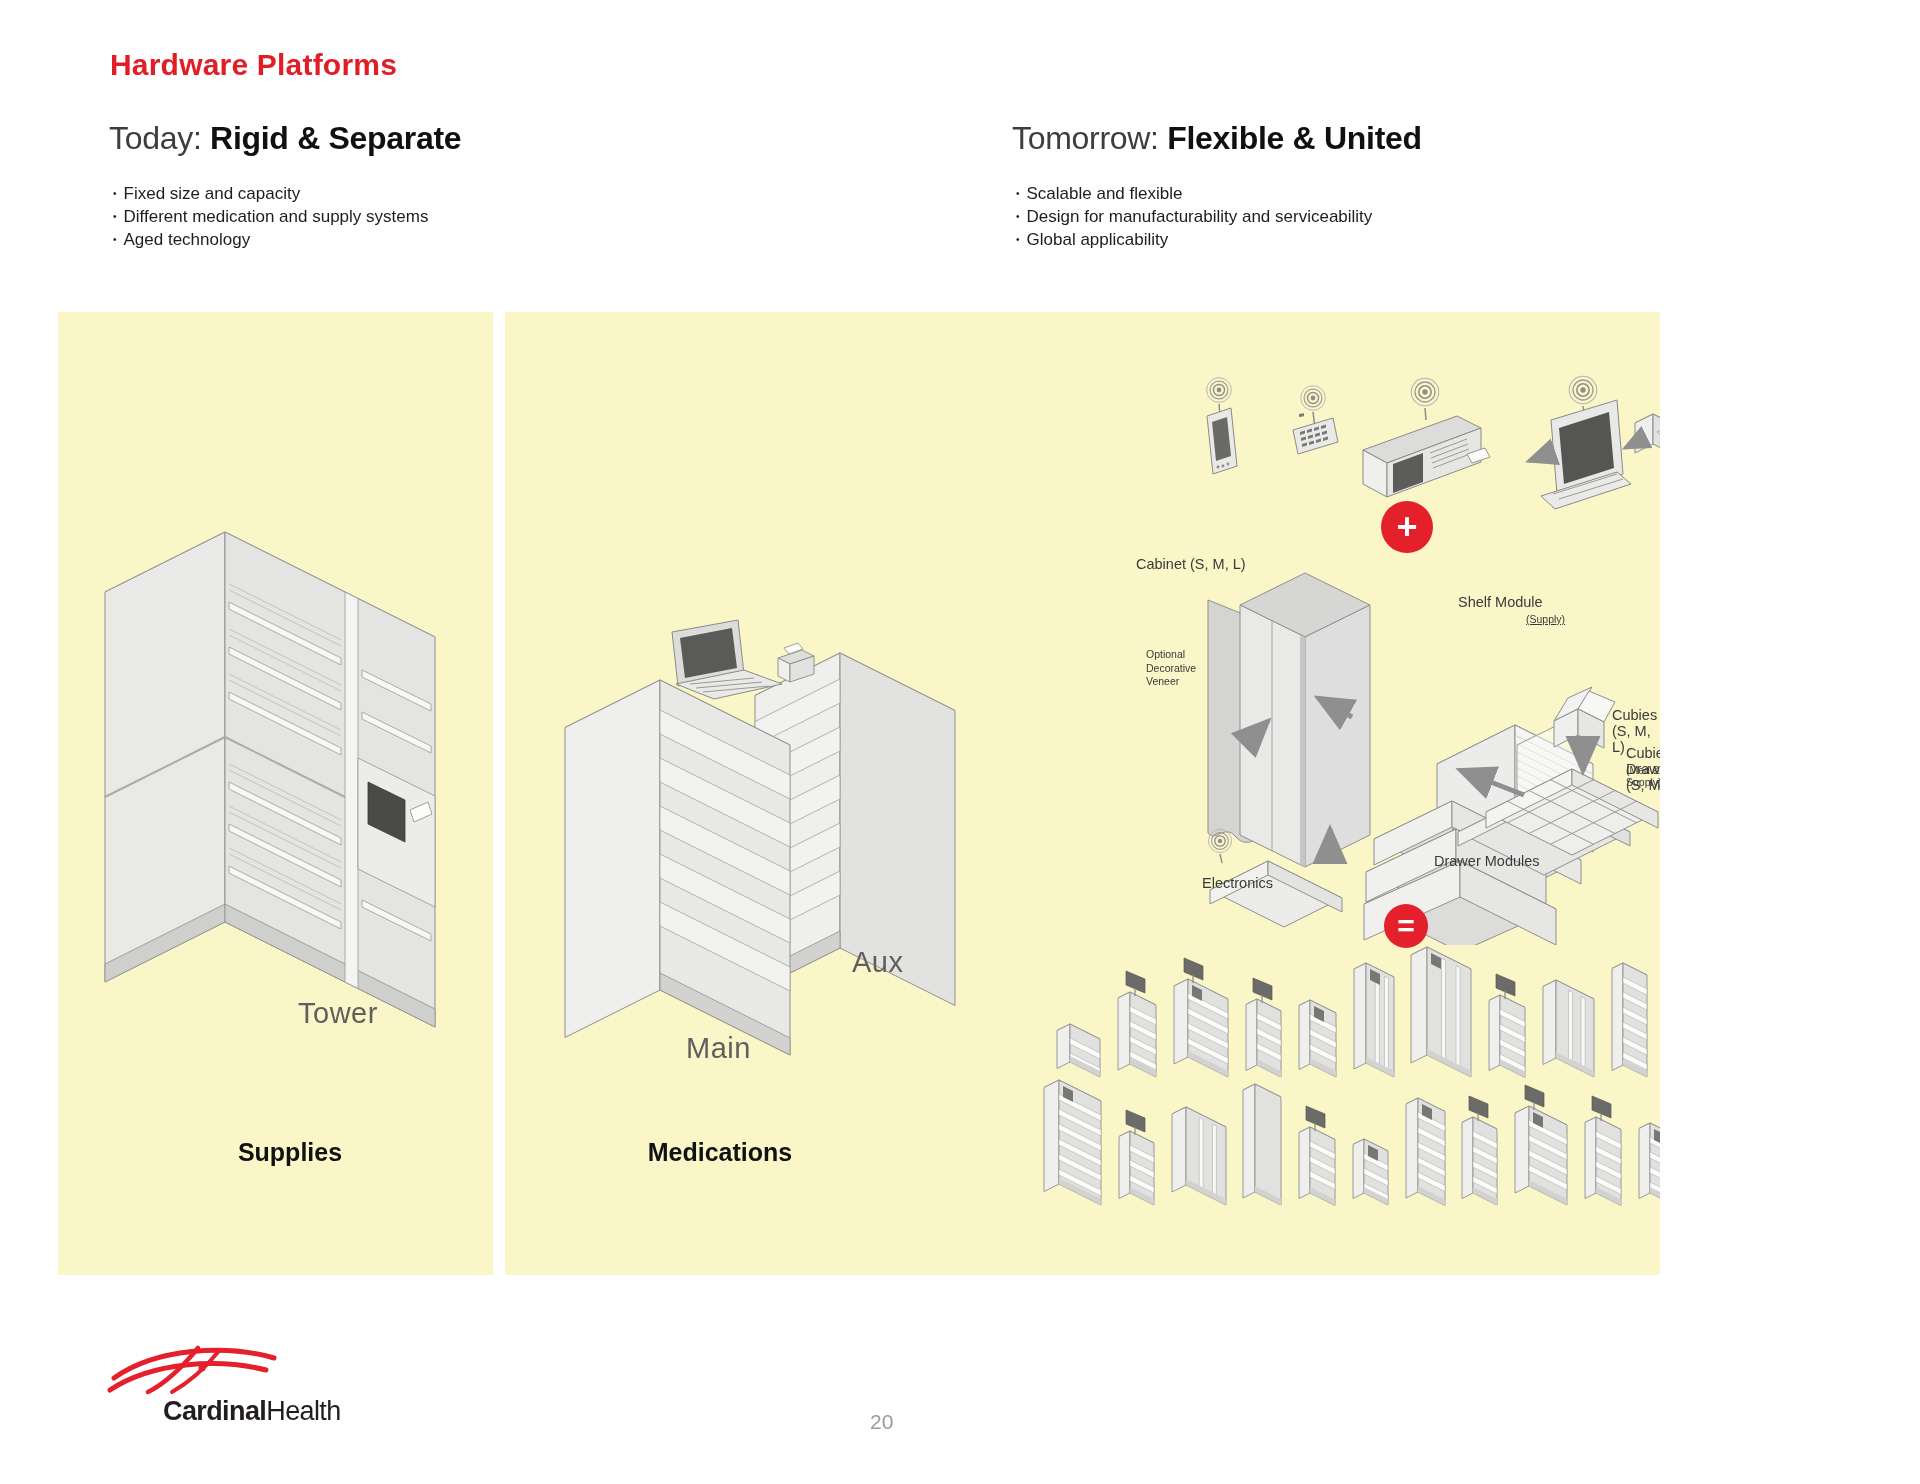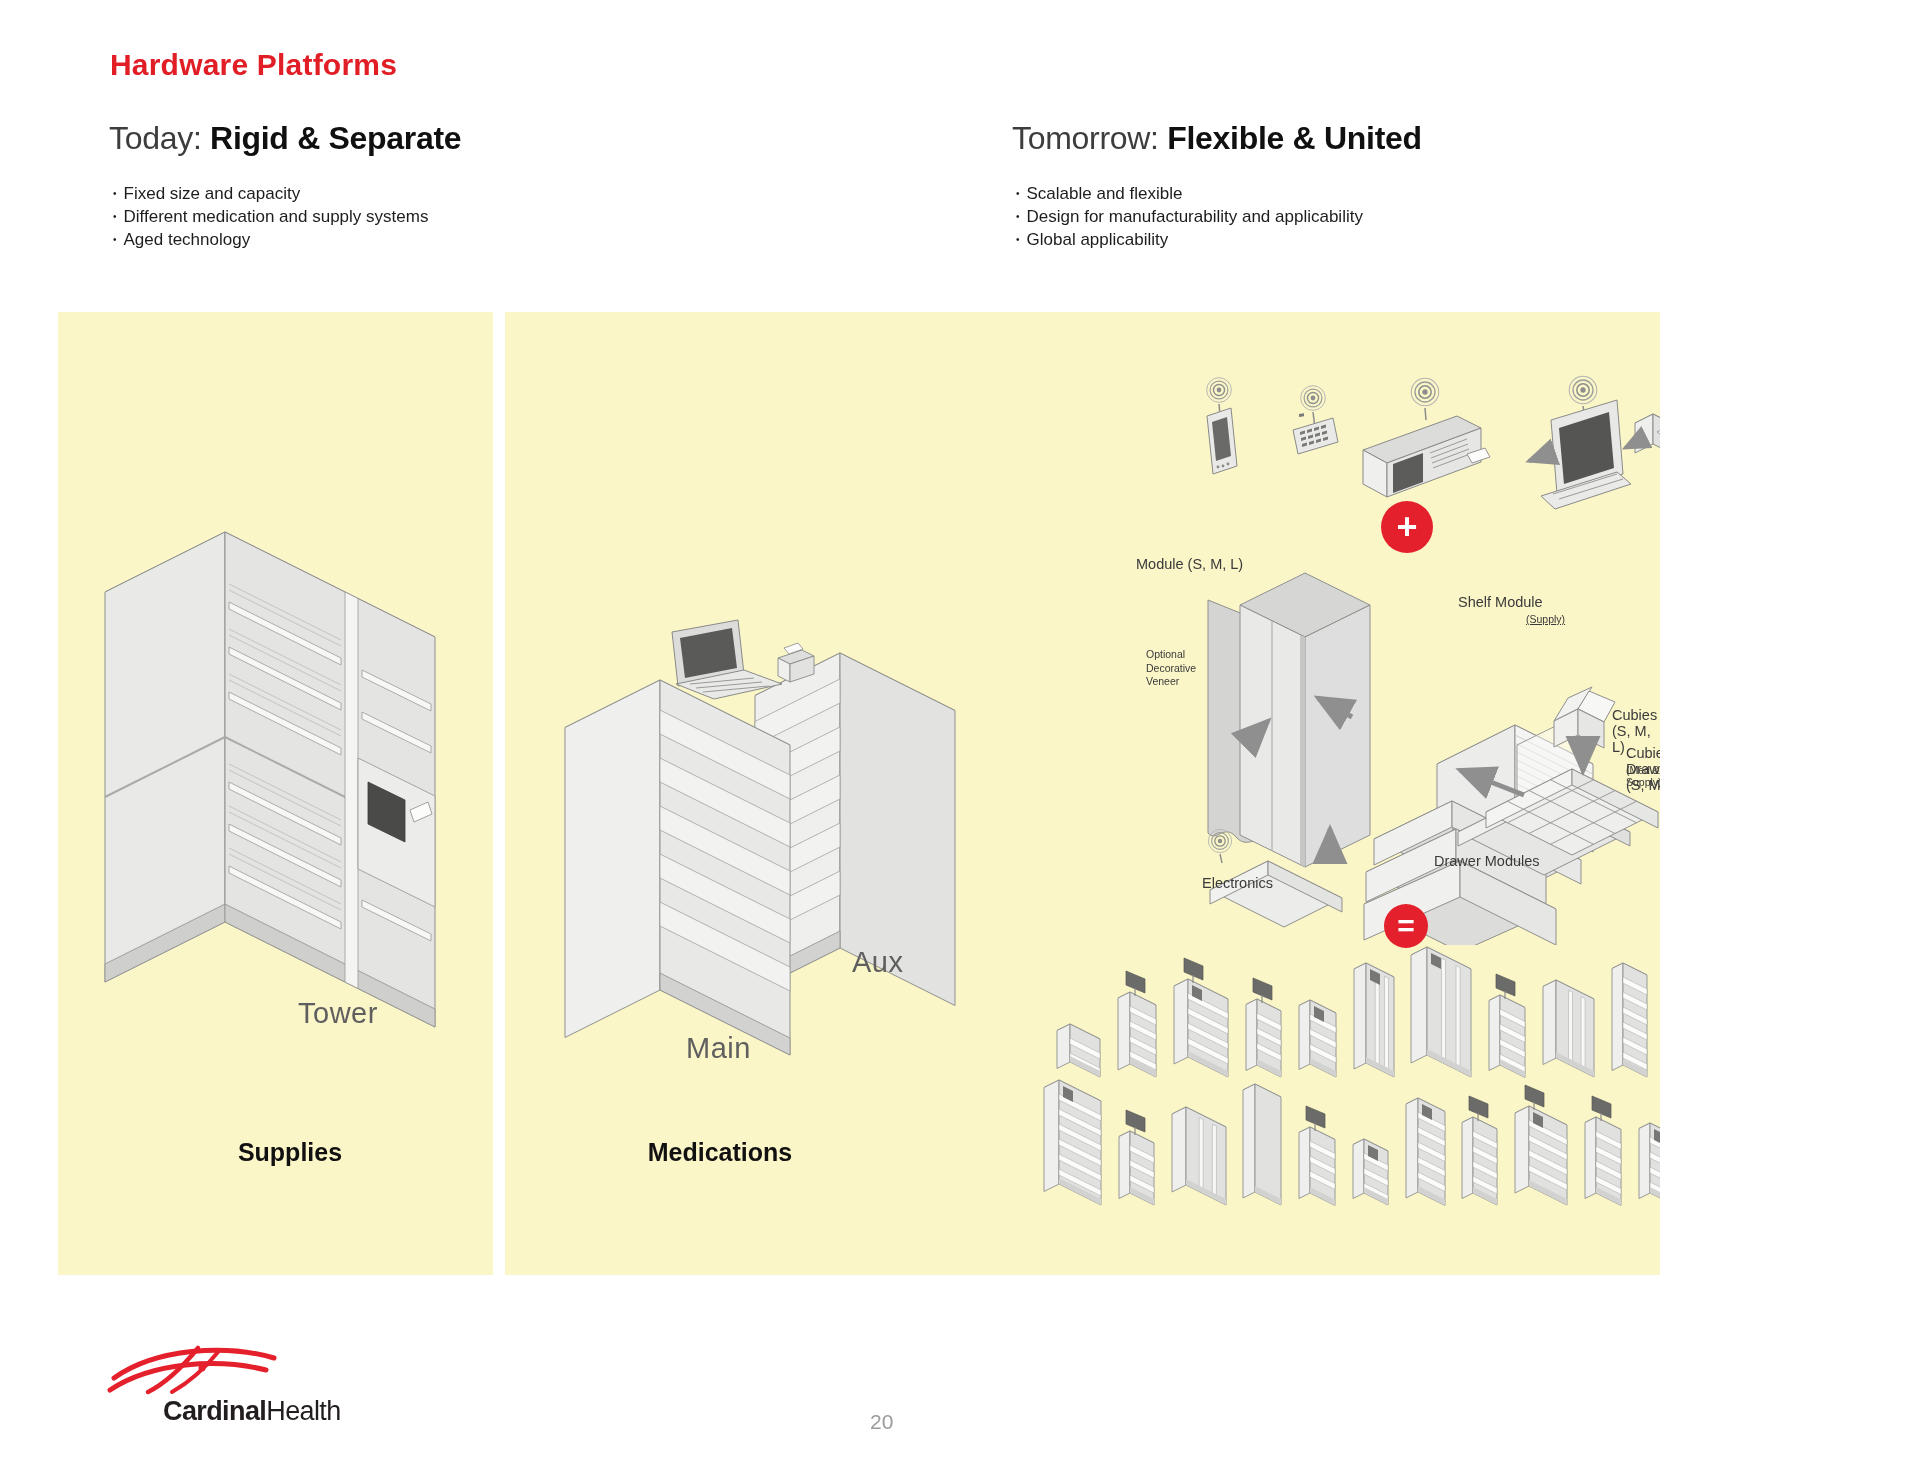--- a/index.html
+++ b/index.html
@@ -50,21 +50,21 @@
     <li>Fixed size and capacity</li>
     <li>Different medication and supply systems</li>
     <li>Aged technology</li>
   </ul>
 
   <div class="abs col-head" style="left:1012px;top:120px;">
     <span>Tomorrow: </span><b>Flexible &amp; United</b>
   </div>
   <ul class="bullets abs" style="left:1016px;top:182px;">
     <li>Scalable and flexible</li>
-    <li>Design for manufacturability and applicability</li>
+    <li>Design for manufacturability and serviceability</li>
     <li>Global applicability</li>
   </ul>
 
   <div class="panel" style="left:58px;top:312px;width:435px;height:963px;"></div>
   <div class="panel" style="left:505px;top:312px;width:1345px;height:963px;"></div>
 
   <svg class="abs" style="left:100px;top:482px;" width="360" height="560">
     <g stroke="#8f8f8d" stroke-width="1">
       <polygon points="125,50 335,155 215,215 5,110" fill="#d8d8d6"></polygon>
       <polygon points="125,50 5,110 5,500 125,440" fill="#e9e9e7"></polygon>
@@ -325,21 +325,21 @@
 
     <g stroke="#8f8f8f" stroke-width="5" fill="none">
       <line x1="232" y1="172" x2="198" y2="153" marker-end="url(#ah1)"></line>
       <line x1="130" y1="194" x2="148" y2="176" marker-end="url(#ah1)"></line>
       <line x1="404" y1="250" x2="340" y2="225" marker-end="url(#ah1)"></line>
       <line x1="463" y1="196" x2="463" y2="226" marker-end="url(#ah1)"></line>
       <line x1="210" y1="316" x2="210" y2="284" marker-end="url(#ah1)"></line>
     </g>
   </svg>
 
-  <div class="abs dlabel" style="left:1136px;top:556px;">Module (S, M, L)</div>
+  <div class="abs dlabel" style="left:1136px;top:556px;">Cabinet (S, M, L)</div>
   <div class="abs dsmall" style="left:1146px;top:648px;">Optional Decorative Veneer</div>
   <div class="abs dlabel" style="left:1458px;top:594px;">Shelf Module</div>
   <div class="abs dsub" style="left:1526px;top:613px;text-decoration:underline;">(Supply)</div>
   <div class="abs dlabel" style="left:1612px;top:707px;">Cubies (S, M, L)</div>
   <div class="abs dlabel" style="left:1626px;top:745px;">Cubie Drawers (S, M)</div>
   <div class="abs dsub" style="left:1626px;top:764px;">(Med &amp; Supply)</div>
   <div class="abs dlabel" style="left:1434px;top:853px;">Drawer Modules</div>
   <div class="abs dlabel" style="left:1202px;top:875px;">Electronics</div>
 
   <div class="redcircle" style="left:1384px;top:904px;width:44px;height:44px;font-size:30px;">

